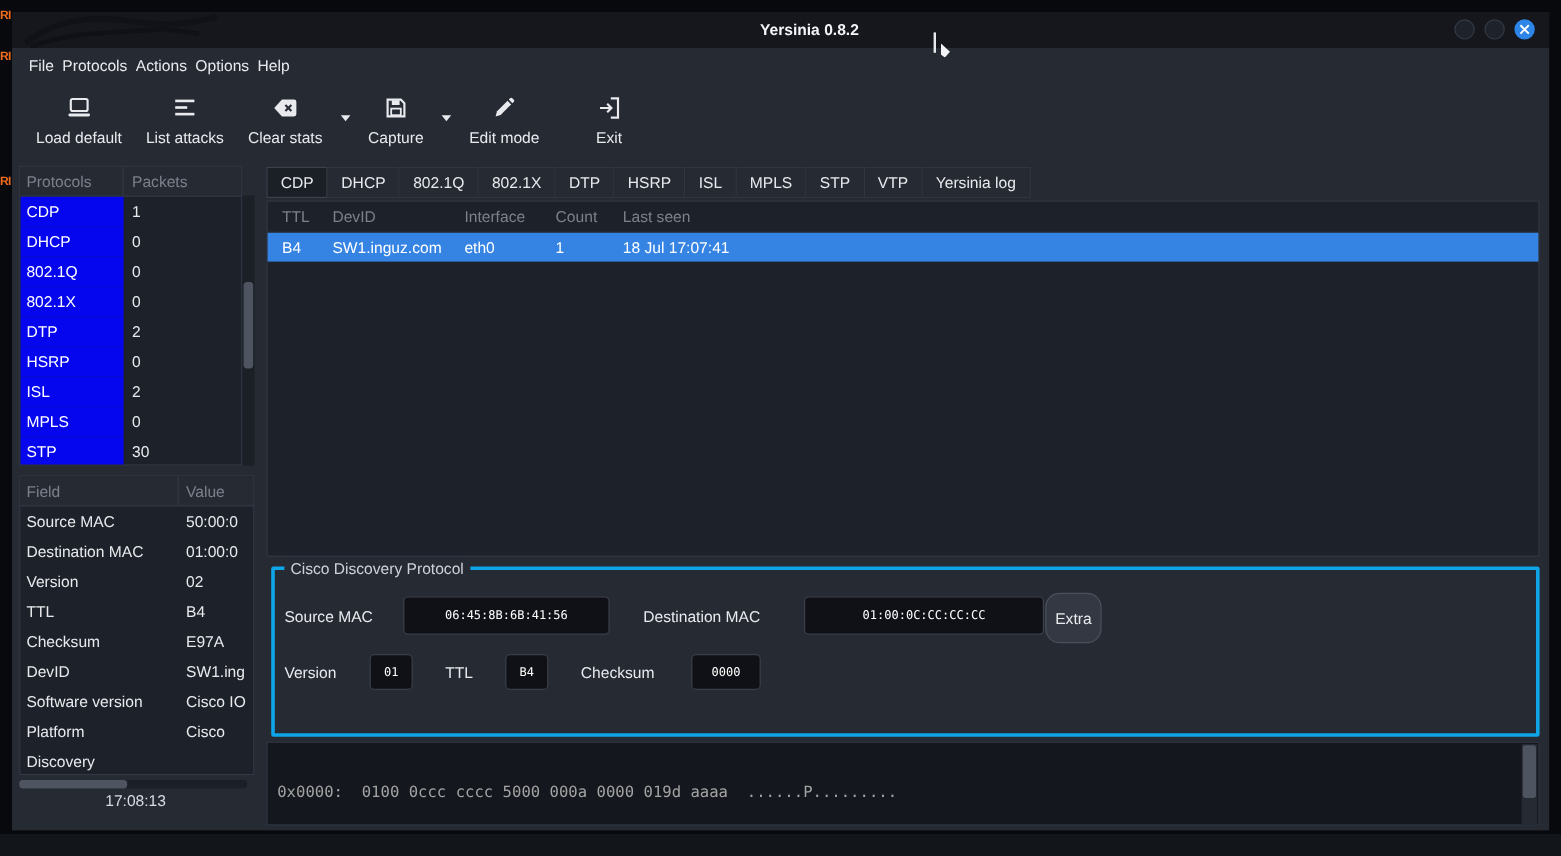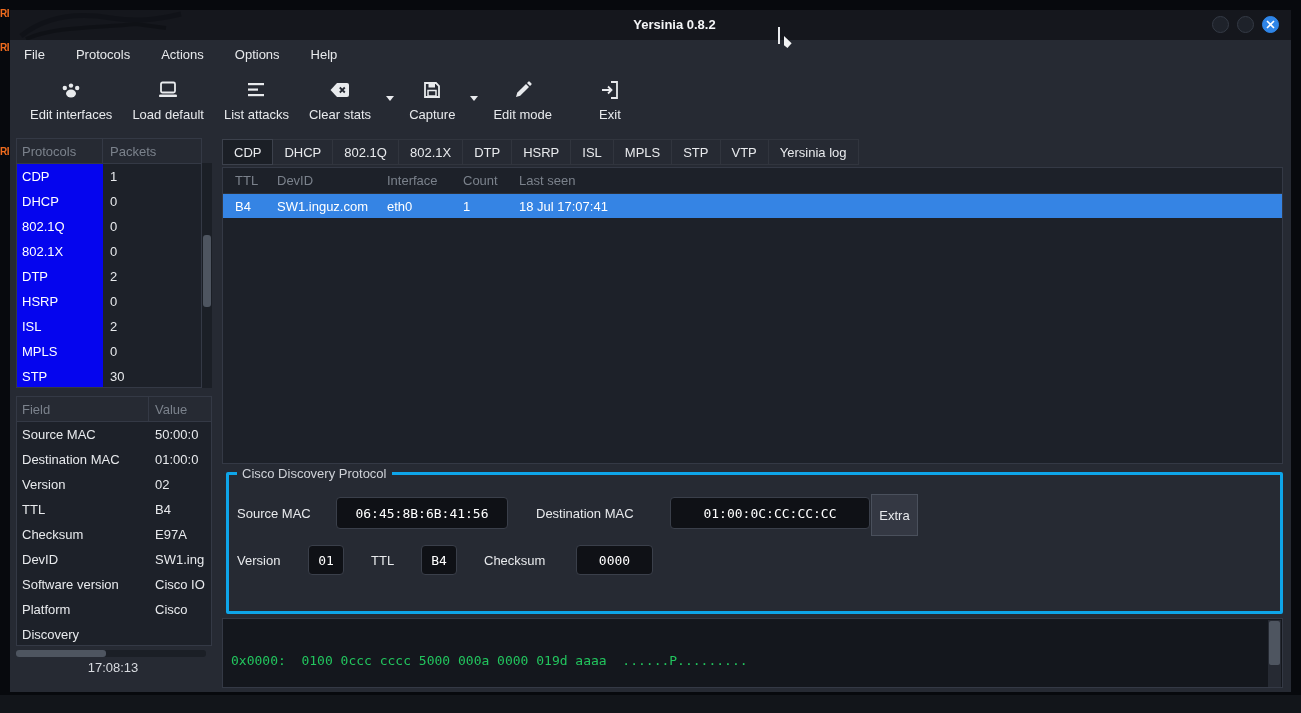--- a/index.html
+++ b/index.html
@@ -26,21 +26,21 @@
   .title { position:absolute; left:0; right:0; top:0; height:30px; line-height:30px;
            text-align:center; font-weight:bold; color:#f4f5f7;margin-left:48px; }
   .win-controls { position:absolute; right:12px; top:6px; display:flex; gap:8px; }
   .win-btn { width:17px; height:17px; border-radius:50%; background:#1e222a; border:1px solid #343a45;
              display:flex; align-items:center; justify-content:center; }
   .win-btn.close { background:#2e85e8; border-color:#2e85e8; }
   .dragon { position:absolute; left:6px; top:0; opacity:0.55; }
 
   
   .menubar { position:absolute; left:0; top:30px; width:100%; height:28px;
-             display:flex; align-items:center; gap:31px; padding-left:14px; }
+             display:flex; align-items:center; gap:7px; padding-left:14px; }
   .menu-item { cursor:default; }
 
   
   .toolbar { position:absolute; left:0; top:58px; width:100%; height:64px;
              display:flex; align-items:flex-start; padding:10px 0 0 10px; }
   .tool-item { display:flex; flex-direction:column; align-items:center; gap:5px; padding:0 10px; }
   .tool-icon { width:24px; height:24px; }
   .tool-drop { width:18px; margin-top:18px; display:flex; justify-content:center; }
   .caret { width:0; height:0; border-left:4px solid transparent; border-right:4px solid transparent;
            border-top:5px solid #e8eaed; }
@@ -79,31 +79,31 @@
   .pk-header { height:26px; color:#7b828c; border-bottom:1px solid #2c313a; }
   .pk-row { height:24px; background:#3584e4; color:#fff; }
   .pk-cell { white-space:nowrap; overflow:hidden; }
 
   
   .cdp-frame { position:absolute; left:216px; top:462px; width:1057px; height:142px;
                border:3px solid #0ea5e9; border-radius:2px; }
   .cdp-legend { position:absolute; left:8px; top:-9px; background:#262a33; padding:0 5px; color:#cfd2d8; }
   .f-label { position:absolute; color:#e8eaed; }
   .f-input { position:absolute; background:#0f1116; border:1px solid #3a3f4a; border-radius:4px;
-             color:#fff; font-family:"DejaVu Sans Mono", monospace; font-size:13px;
+             color:#fff; font-family:"DejaVu Sans Mono", monospace; font-size:10px;
              text-align:center; height:32px; }
   .btn-extra { position:absolute; left:642px; top:19px; width:47px; height:42px;
-               background:#343843; border:1px solid #4a505c; border-radius:0;
+               background:#343843; border:1px solid #4a505c; border-radius:12px;
                color:#e8eaed; font-size:13px; font-family:"Liberation Sans", sans-serif; }
 
   
   .hex-view { position:absolute; left:212px; top:608px; width:1061px; height:70px;
               background:#14171d; border:1px solid #343945; overflow:hidden;
               font-family:"DejaVu Sans Mono", monospace; font-size:13px; line-height:16px;
-              color:#22c55e; padding:2px 0 0 8px; white-space:pre; }
+              color:#a3a3a3; padding:2px 0 0 8px; white-space:pre; }
   .hex-scroll { position:absolute; right:1px; top:1px; width:13px; height:68px; background:#262a33; }
   .hex-scroll .thumb { position:absolute; left:1px; right:1px; top:1px; height:44px; background:#4e5560; border-radius:2px; }
 
   
   .cursor-ibeam { position:absolute; left:778px; top:27px; width:2px; height:17px; background:#e8eaed; }
   .cursor-arrow { position:absolute; left:784px; top:36px; width:9px; height:12px; background:#f2f3f5;
                   clip-path:polygon(0 0, 85% 60%, 38% 100%, 0 78%); }
 </style>
 </head>
 <body>
@@ -136,29 +136,20 @@
     <span class="menu-item">File</span>
     <span class="menu-item">Protocols</span>
     <span class="menu-item">Actions</span>
     <span class="menu-item">Options</span>
     <span class="menu-item">Help</span>
   </div>
 
   <div class="toolbar">
     <div class="tool-item">
       <svg class="tool-icon" viewBox="0 0 24 24">
-        <ellipse cx="12" cy="15.5" rx="5" ry="4" fill="#e8eaed"></ellipse>
-        <circle cx="5.8" cy="10" r="2.2" fill="#e8eaed"></circle>
-          <circle cx="12" cy="7.6" r="2.2" fill="#e8eaed"></circle>
-          <circle cx="18.2" cy="10" r="2.2" fill="#e8eaed"></circle>
-      </svg>
-      <span>Edit interfaces</span>
-    </div>
-    <div class="tool-item">
-      <svg class="tool-icon" viewBox="0 0 24 24">
         <rect x="5" y="4.5" width="14" height="10" rx="1.5" fill="none" stroke="#e8eaed" stroke-width="1.8"></rect>
         <rect x="3" y="16.5" width="18" height="2.6" rx="1.2" fill="#e8eaed"></rect>
       </svg>
       <span>Load default</span>
     </div>
     <div class="tool-item">
       <svg class="tool-icon" viewBox="0 0 24 24">
         <rect x="4" y="5" width="16" height="2.2" fill="#e8eaed"></rect>
         <rect x="4" y="10.5" width="10" height="2.2" fill="#e8eaed"></rect>
         <rect x="4" y="16" width="16" height="2.2" fill="#e8eaed"></rect>
@@ -337,21 +328,21 @@
 
     <button class="btn-extra">Extra</button>
 
     <span class="f-label" style="left:8px; top:78px;">Version</span>
     <input class="f-input" style="left: 79px; top: 70px; width: 36px; height: 30px;" value="01">
 
     <span class="f-label" style="left:142px; top:78px;">TTL</span>
     <input class="f-input" style="left: 192px; top: 70px; width: 36px; height: 30px;" value="B4">
 
     <span class="f-label" style="left:255px; top:78px;">Checksum</span>
-    <input class="f-input" style="left: 347px; top: 70px; width: 77px; height: 30px;" value="0000">
+    <input class="f-input" style="left: 347px; top: 70px; width: 58px; height: 30px;" value="0000">
   </div>
 
   <div class="hex-view">
     <div>0x0000:  0100 0ccc cccc 5000 000a 0000 019d aaaa  ......P.........</div>
     
     
     
     <div class="hex-scroll"><div class="thumb"></div></div>
   </div>
 

